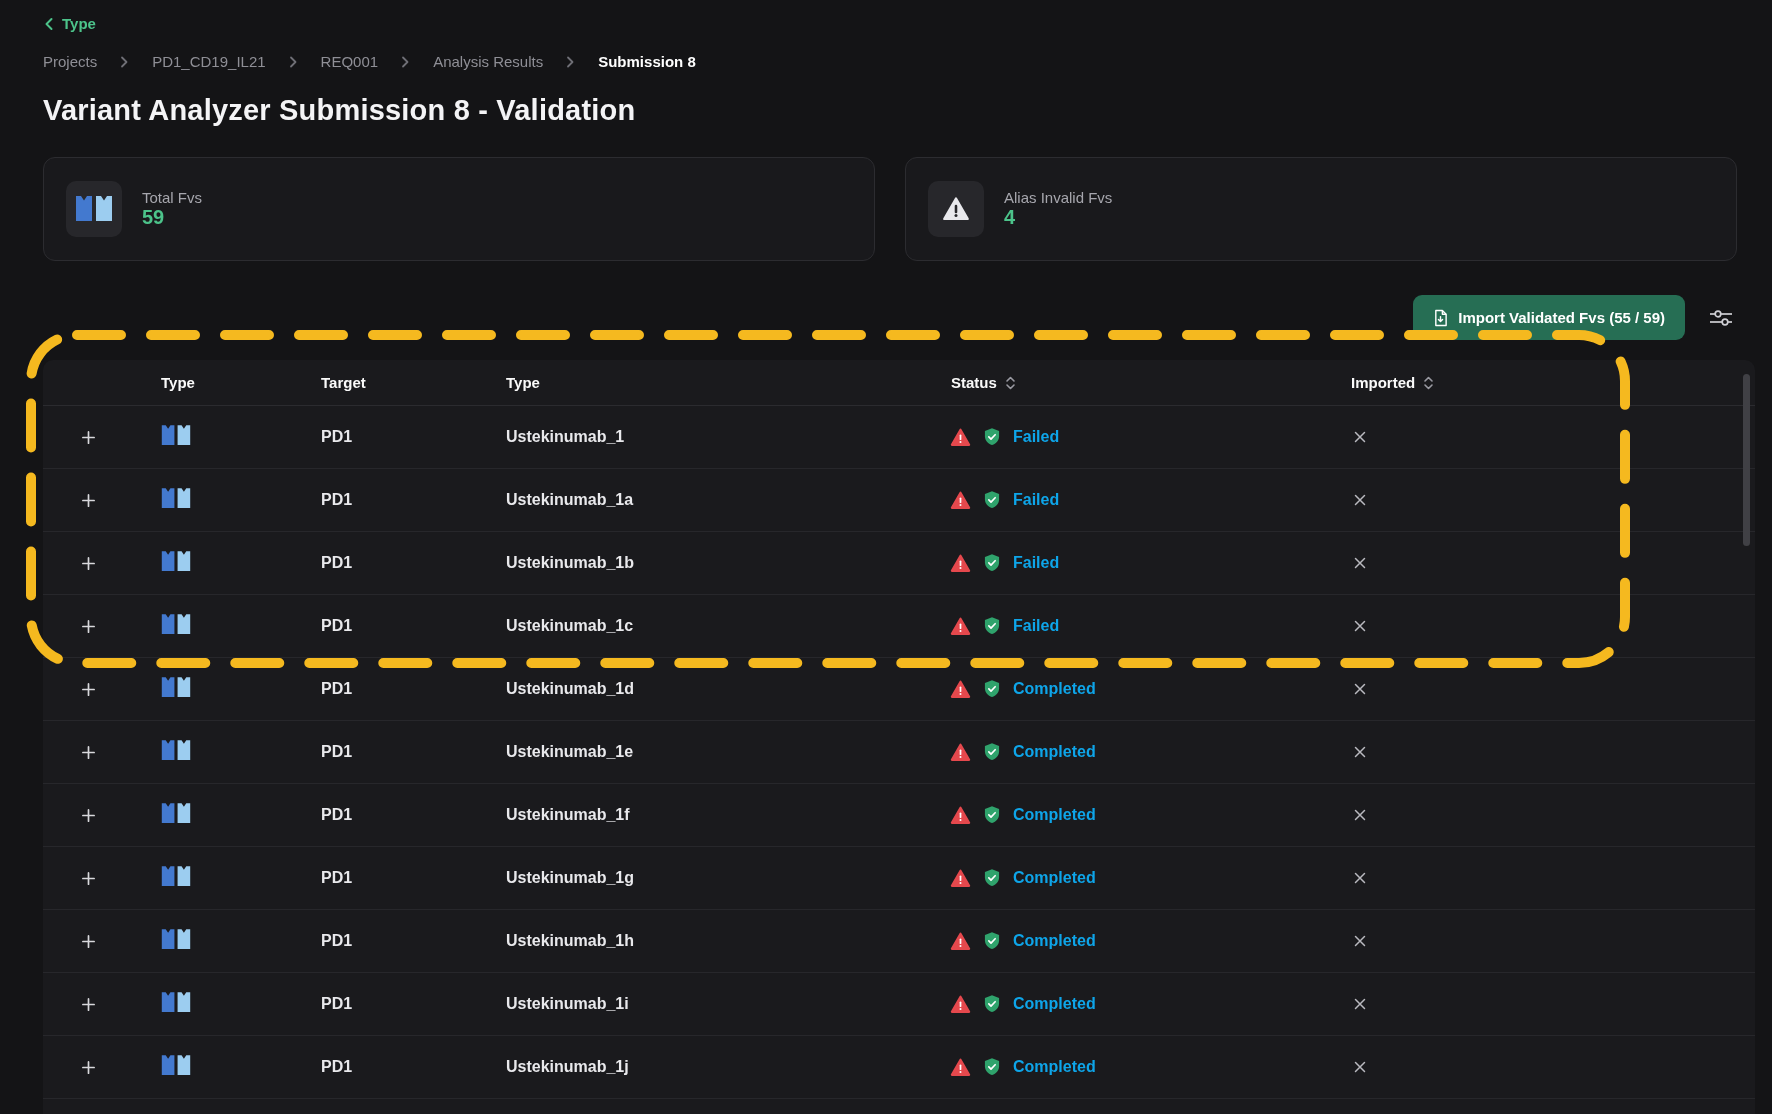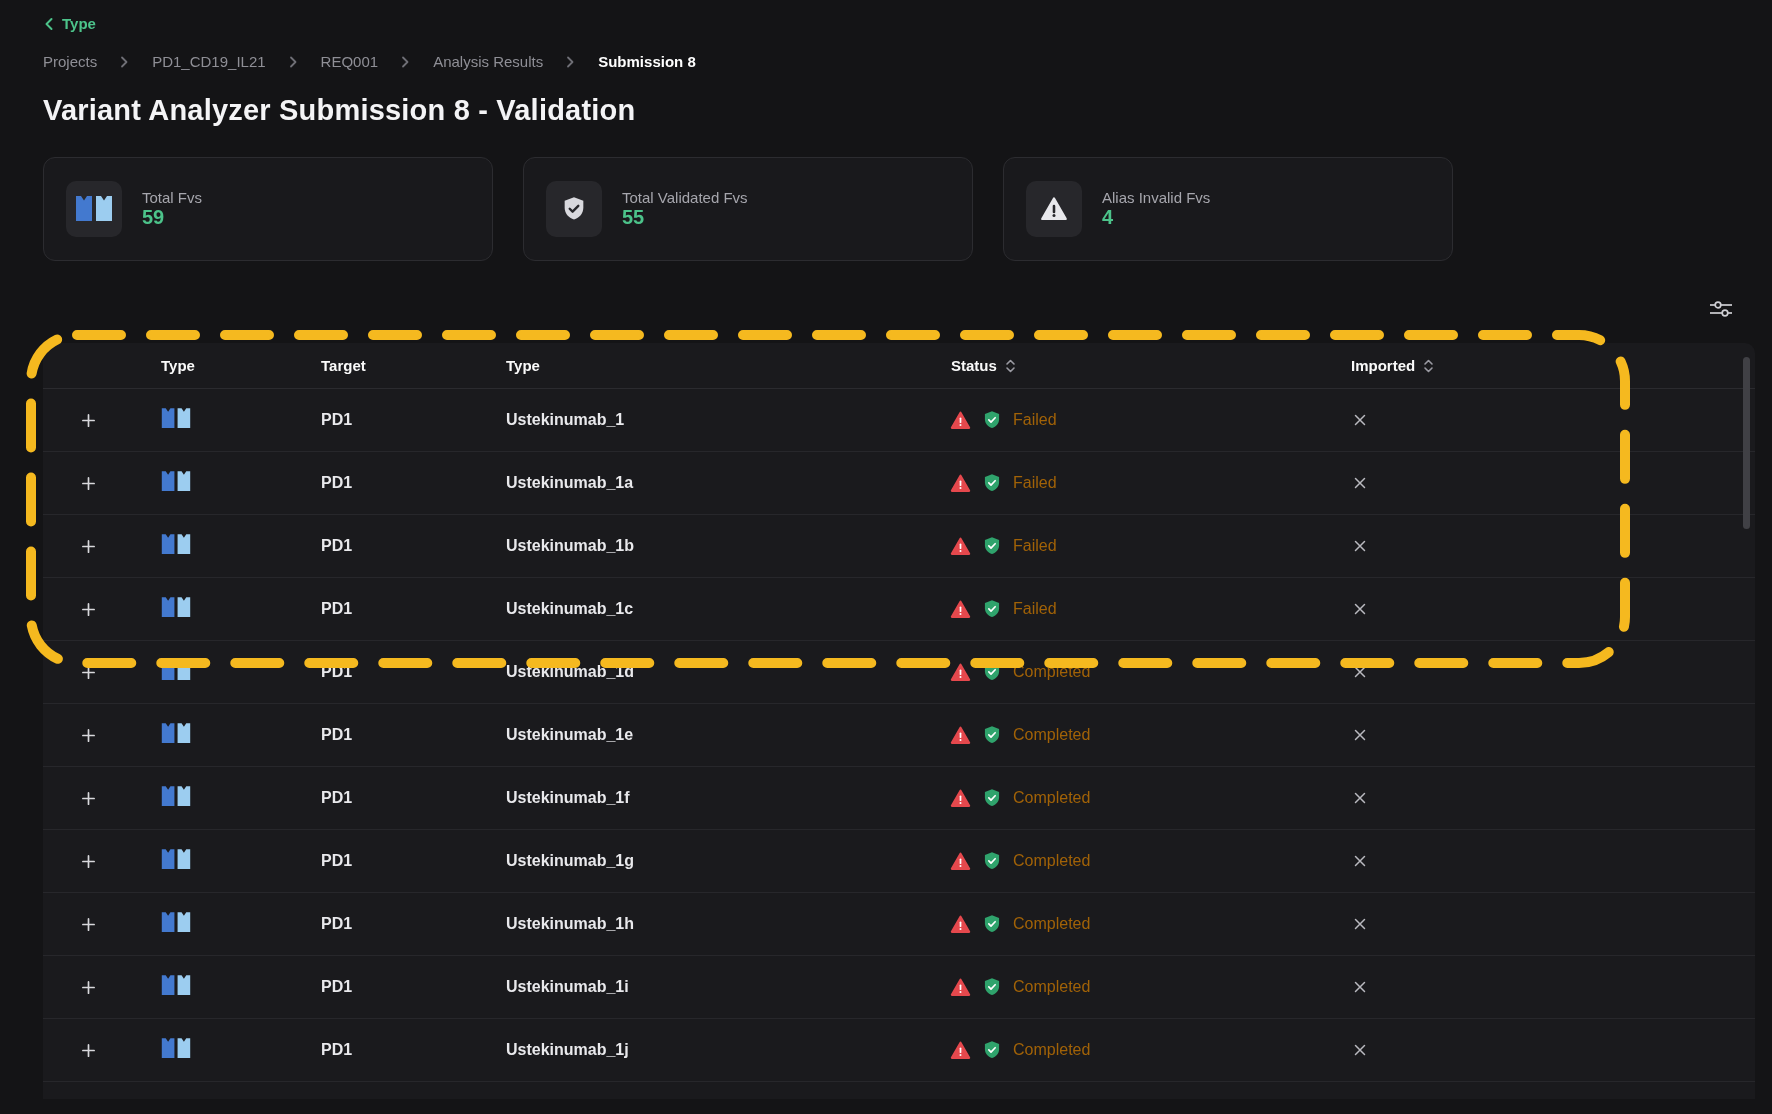--- a/index.html
+++ b/index.html
@@ -27,21 +27,21 @@
 
   
   .breadcrumb{display:flex;align-items:center;gap:23px;margin-top:21px;font-size:15px;color:#8f8f96;}
   .crumb{cursor:pointer;}
   .crumb.current{color:#ffffff;font-weight:700;cursor:default;}
 
   
   .page-title{margin-top:24px;font-size:29px;font-weight:700;color:#f4f4f6;letter-spacing:.2px;}
 
   
-  .stats{display:flex;gap:30px;margin-top:30px;width:1410px;}
+  .stats{display:flex;gap:30px;margin-top:30px;width:1694px;}
   .stat-card{flex:1;height:104px;background:#19191c;border:1px solid #2c2c30;border-radius:12px;
     display:flex;align-items:center;gap:20px;padding:0 22px;}
   .stat-icon-box{width:56px;height:56px;border-radius:10px;background:#27272b;
     display:flex;align-items:center;justify-content:center;flex:none;}
   .stat-text{display:flex;flex-direction:column;}
   .stat-label{font-size:15px;color:#a6a6ad;}
   .stat-value{font-size:20px;font-weight:700;color:var(--accent-green);}
 
   
   .toolbar{display:flex;justify-content:flex-end;align-items:center;gap:20px;margin-top:34px;width:1694px;}
@@ -56,21 +56,21 @@
   .thead-row,.trow{display:grid;grid-template-columns:90px 160px 185px 445px 400px 1fr;align-items:center;}
   .thead-row{height:46px;font-size:15px;font-weight:700;color:#fafafa;border-bottom:1px solid #2b2b2f;}
   .trow{height:63px;border-bottom:1px solid #27272b;font-size:16px;background:#1a1a1d;}
   .cell{padding-left:28px;}
   .c-expand{display:flex;justify-content:center;padding-left:0;}
   .expand-btn{background:none;border:none;padding:6px;cursor:pointer;display:flex;align-items:center;}
   .th-sortable{display:flex;align-items:center;gap:8px;padding-left:28px;}
   .sort-btn{background:none;border:none;padding:0;cursor:pointer;display:flex;}
   .cell-text{color:#e9e9ec;font-weight:600;}
   .status{display:flex;align-items:center;gap:11px;padding-left:27px;}
-  .status .status-text{font-weight:400;color:#a16207;}
+  .status .status-text{font-weight:700;color:#0ea5e9;}
   .status.completed .warning-badge{display:none;}
   .status.failed .shield-badge{display:none;}
   .c-imported{display:flex;padding-left:30px;}
   .scrollbar-thumb{position:absolute;right:5px;top:14px;width:7px;height:172px;background:#404045;border-radius:4px;}
 
   
   .annotation{position:absolute;left:24px;top:328px;pointer-events:none;z-index:20;}
 </style>
 </head>
 <body>
@@ -125,45 +125,43 @@
         </svg>
       </div>
       <div class="stat-text">
         <span class="stat-label">Total Fvs</span>
         <span class="stat-value">59</span>
       </div>
     </div>
     <div class="stat-card">
       <div class="stat-icon-box">
         <svg width="28" height="28" viewBox="0 0 24 24">
-          <path d="M12 2 l8 3 v6 c0 5 -3.4 8.6 -8 10 c-4.6 -1.4 -8 -5 -8 -10 V5 Z" fill="#d9d9de"></path>
-          <path d="M8.3 11.8 l2.5 2.5 l4.9 -5" fill="none" stroke="#27272b" stroke-width="2" stroke-linecap="round" stroke-linejoin="round"></path>
-        </svg>
-      </div>
-      <div class="stat-text">
-        <span class="stat-label">Total Validated Fvs</span>
-        <span class="stat-value">55</span>
-      </div>
-    </div>
-    <div class="stat-card">
-      <div class="stat-icon-box">
-        <svg width="28" height="28" viewBox="0 0 24 24">
           <path d="M12 3 L22 20.5 H2 Z" fill="#e8e8ec" stroke="#e8e8ec" stroke-width="2" stroke-linejoin="round"></path>
           <path d="M12 9.5 v5" stroke="#27272b" stroke-width="2.2" stroke-linecap="round"></path>
           <circle cx="12" cy="17.6" r="1.3" fill="#27272b"></circle>
         </svg>
       </div>
       <div class="stat-text">
         <span class="stat-label">Alias Invalid Fvs</span>
         <span class="stat-value">4</span>
       </div>
     </div>
   </div>
 
   <div class="toolbar">
+    <button class="import-btn">
+      <span style="display:flex;">
+        <svg width="15" height="18" viewBox="0 0 16 18">
+          <path d="M3 1 h7 l4 4 v12 H3 Z" fill="none" stroke="#ffffff" stroke-width="1.5" stroke-linejoin="round"></path>
+          <path d="M10 1 v4 h4" fill="none" stroke="#ffffff" stroke-width="1.5" stroke-linejoin="round"></path>
+          <path d="M8 7.5 v5 M5.8 10.5 L8 12.7 L10.2 10.5" fill="none" stroke="#ffffff" stroke-width="1.5" stroke-linecap="round" stroke-linejoin="round"></path>
+        </svg>
+      </span>
+      <span>Import Validated Fvs (55 / 59)</span>
+    </button>
     <button class="icon-btn">
       <span style="display:flex;">
         <svg width="24" height="20" viewBox="0 0 24 20">
           <line x1="1" y1="6" x2="23" y2="6" stroke="#cfcfd4" stroke-width="1.7"></line>
           <circle cx="9" cy="6" r="2.8" fill="#141416" stroke="#cfcfd4" stroke-width="1.7"></circle>
           <line x1="1" y1="14" x2="23" y2="14" stroke="#cfcfd4" stroke-width="1.7"></line>
           <circle cx="16" cy="14" r="2.8" fill="#141416" stroke="#cfcfd4" stroke-width="1.7"></circle>
         </svg>
       </span>
     </button>

